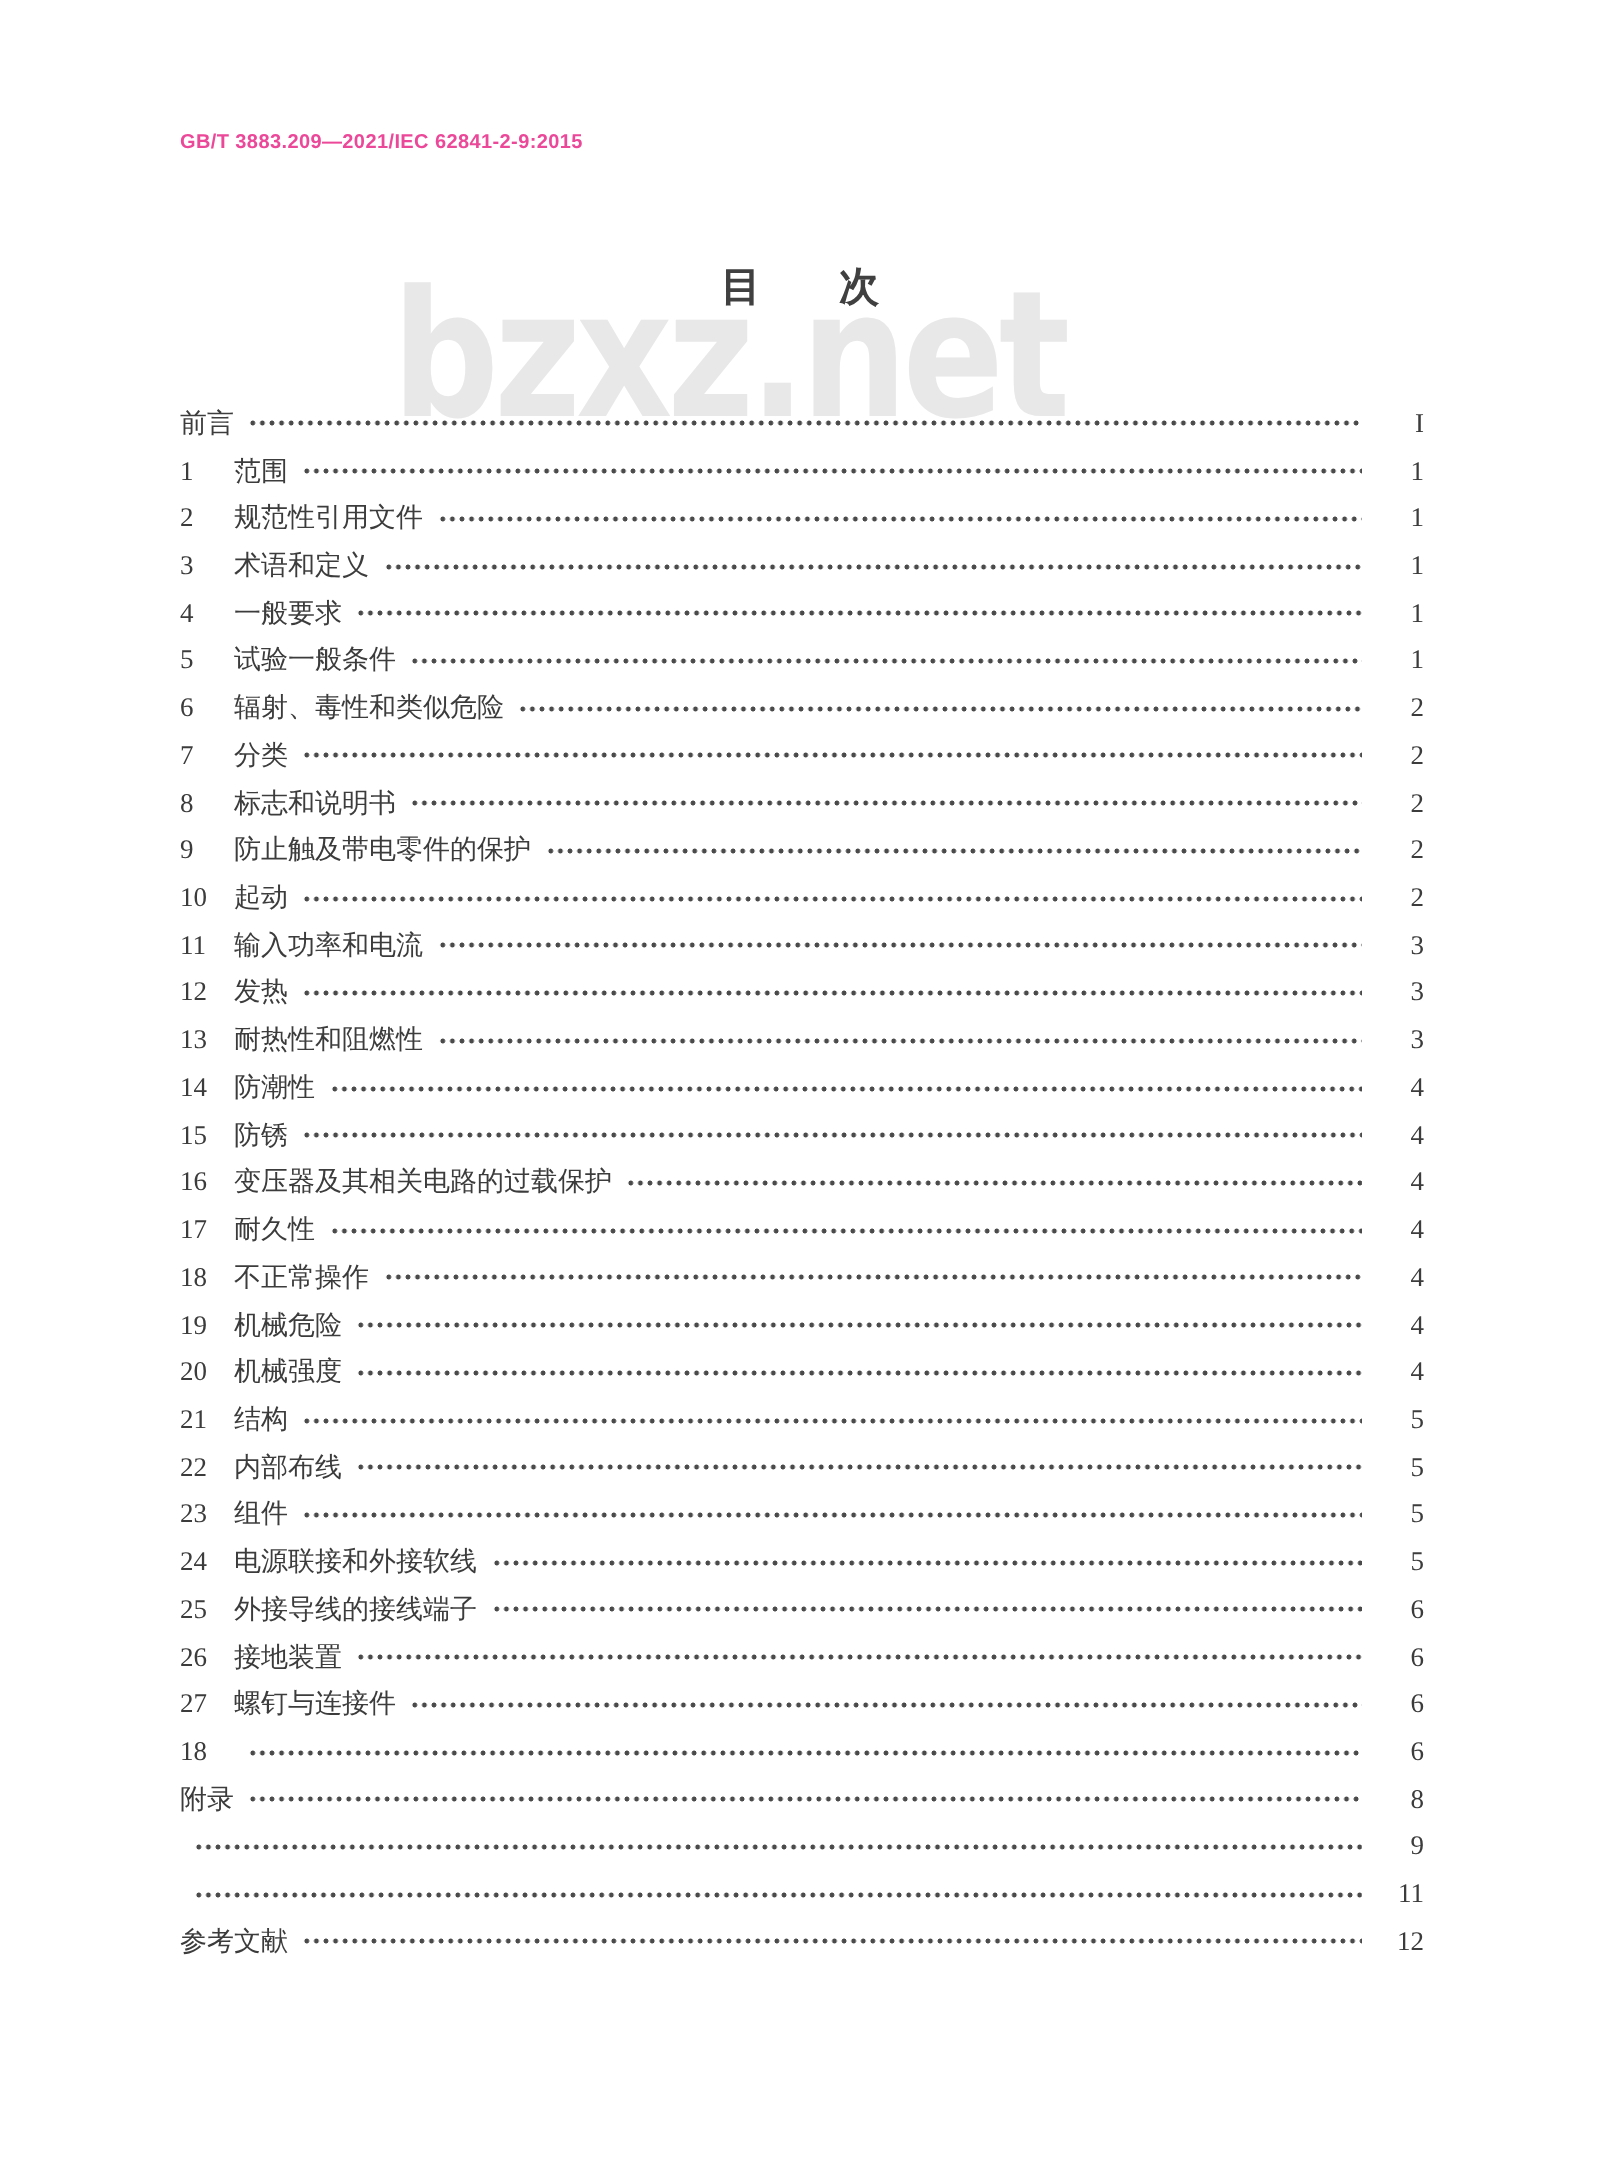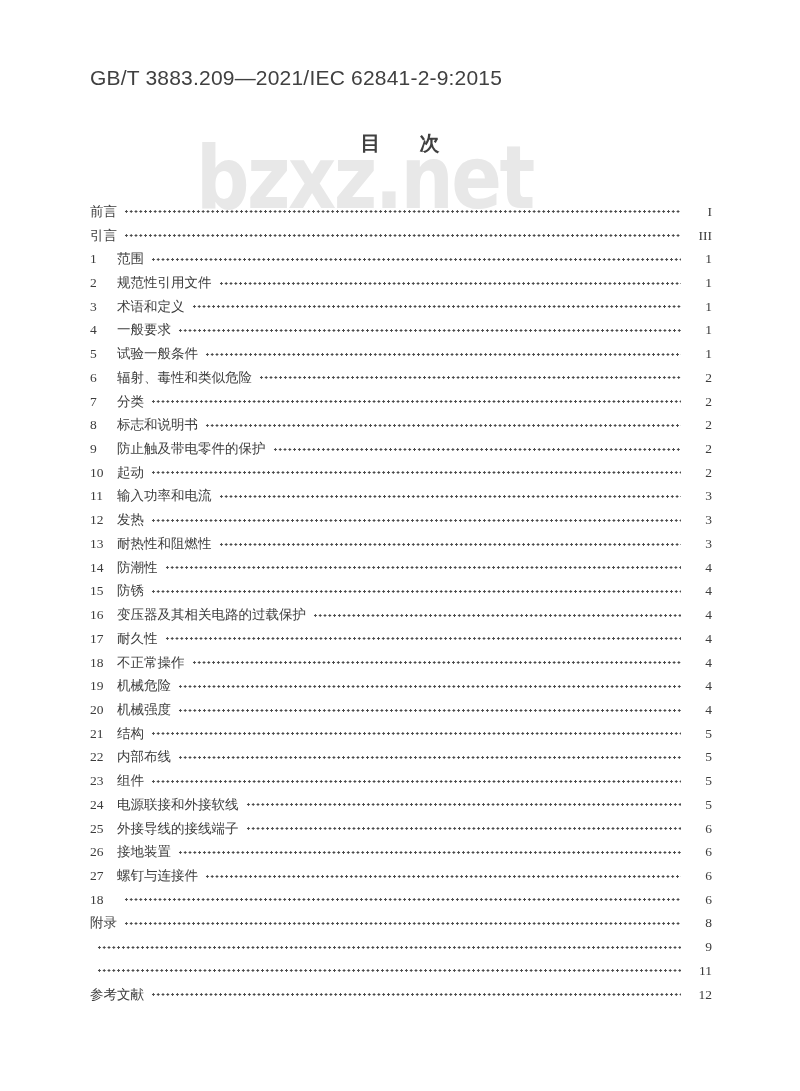--- a/index.html
+++ b/index.html
@@ -22,24 +22,24 @@
     color:var(--wm,#e8e8e8);
     transform:scale(0.85,1);
     transform-origin:left top;
     z-index:0;
     user-select:none;
   }
   .content{position:relative;z-index:1;}
   .header{
     position:absolute;left:90px;top:66px;
     font-family:"Liberation Sans","DejaVu Sans",sans-serif;
-    font-weight:400;
-    font-size:21px;
+    font-weight:700;
+    font-size:10px;
     letter-spacing:0.2px;
-    color:#404040;
+    color:#ec4899;
   }
   .doc-title{
     position:absolute;left:0;right:0;top:130px;
     text-align:center;
     font-size:20px;
     font-weight:700;
     word-spacing:34px;
     color:#404040;
     white-space:pre;
   }
@@ -91,25 +91,20 @@
   <div class="content">
     <div class="header">GB/T 3883.209—2021/IEC 62841-2-9:2015</div>
     <div class="doc-title">目 次</div>
     <div class="toc">
         <div class="toc-row">
           <span class="t">前言</span>
           <span class="leader"></span>
           <span class="p">I</span>
         </div>
         <div class="toc-row">
-          <span class="t">引言</span>
-          <span class="leader"></span>
-          <span class="p">III</span>
-        </div>
-        <div class="toc-row">
           <span class="n">1</span>
           <span class="t">范围</span>
           <span class="leader"></span>
           <span class="p">1</span>
         </div>
         <div class="toc-row">
           <span class="n">2</span>
           <span class="t">规范性引用文件</span>
           <span class="leader"></span>
           <span class="p">1</span>

